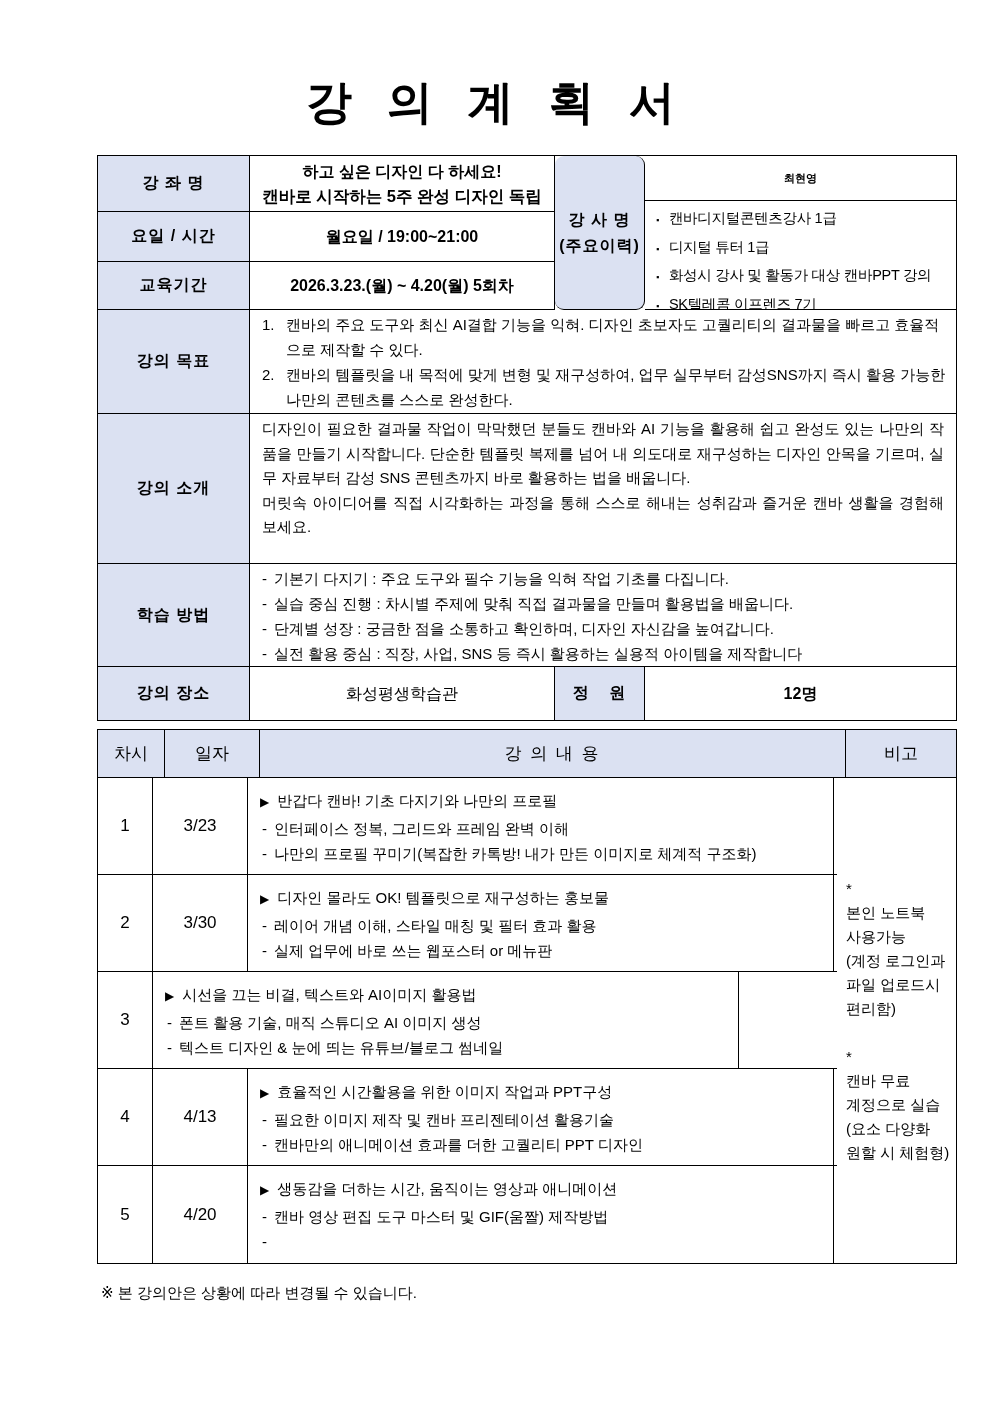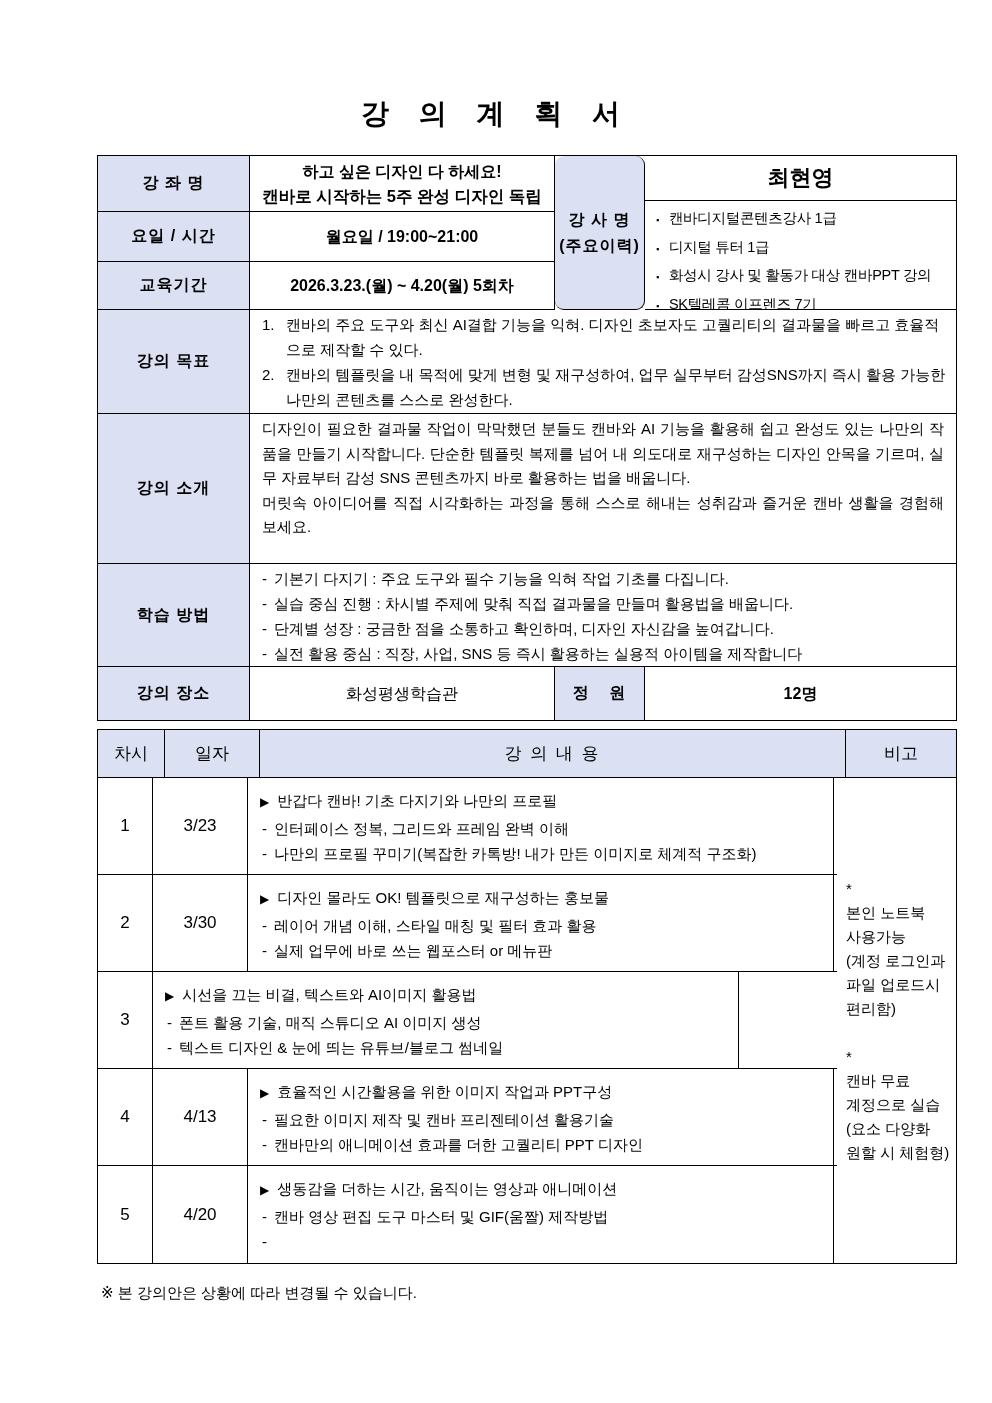--- a/index.html
+++ b/index.html
@@ -2,41 +2,41 @@
 <html><head>
 <meta charset="utf-8">
 <style>
   :root{
     --fill:#dbe1f2;
     --bd:#000;
   }
   *{margin:0;padding:0;box-sizing:border-box;}
   body{background:#fff;font-family:"Liberation Sans","DejaVu Sans",sans-serif;color:#000;}
   .page{position:relative;width:992px;height:1403px;background:#fff;overflow:hidden;}
-  .doc-title{position:absolute;top:86px;left:0;width:100%;text-align:center;
-    font-size:28px;font-weight:900;letter-spacing:11px;line-height:56px;}
+  .doc-title{position:absolute;top:74px;left:0;width:100%;text-align:center;
+    font-size:46px;font-weight:900;letter-spacing:11px;line-height:56px;}
   .sheet{position:absolute;left:97px;top:155px;width:860px;}
 
   
   .t1{display:grid;width:860px;border:1.5px solid var(--bd);
       grid-template-columns:152px 305px 90px 1fr;
       grid-template-rows:56px 50px 48px 104px 150px 103px 53px;}
   .cell{overflow:hidden;}
   .shade{background:var(--fill);}
   .br{border-right:1px solid var(--bd);}
   .bb{border-bottom:1px solid var(--bd);}
   .lbl{display:flex;align-items:center;justify-content:center;font-weight:bold;
        font-size:16px;letter-spacing:1px;text-align:center;}
   .val{display:flex;flex-direction:column;align-items:center;justify-content:center;
        font-weight:bold;font-size:16px;text-align:center;line-height:25px;}
   .course-l2{font-size:16.5px;}
   .inst-lbl{grid-row:1/span 3;grid-column:3;line-height:26px;flex-direction:column;border-radius:9px;}
   .inst-box{grid-row:1/span 3;grid-column:4;display:flex;flex-direction:column;}
   .iname{flex:none;height:45px;border-bottom:1px solid var(--bd);display:flex;
-         align-items:center;justify-content:center;font-weight:bold;font-size:22px;}
+         align-items:center;justify-content:center;font-weight:bold;font-size:11px;}
   .ihist{flex:1;display:flex;flex-direction:column;justify-content:center;padding:4px 4px 4px 6px;}
   .bullet-line{display:flex;align-items:baseline;font-size:14.5px;line-height:26.5px;
                letter-spacing:-0.3px;white-space:nowrap;}
   .sq{font-size:9px;margin:0 10px 0 5px;flex:none;}
   .span3{grid-column:2/span 3;}
   .goals{padding:2px 10px 0 12px;font-size:15px;line-height:25px;}
   .goal{display:flex;}
   .goal-no{flex:none;width:24px;}
   .goal-tx{flex:1;}
   .intro{padding:3px 12px 0 12px;font-size:15px;line-height:24.5px;text-align:justify;}

